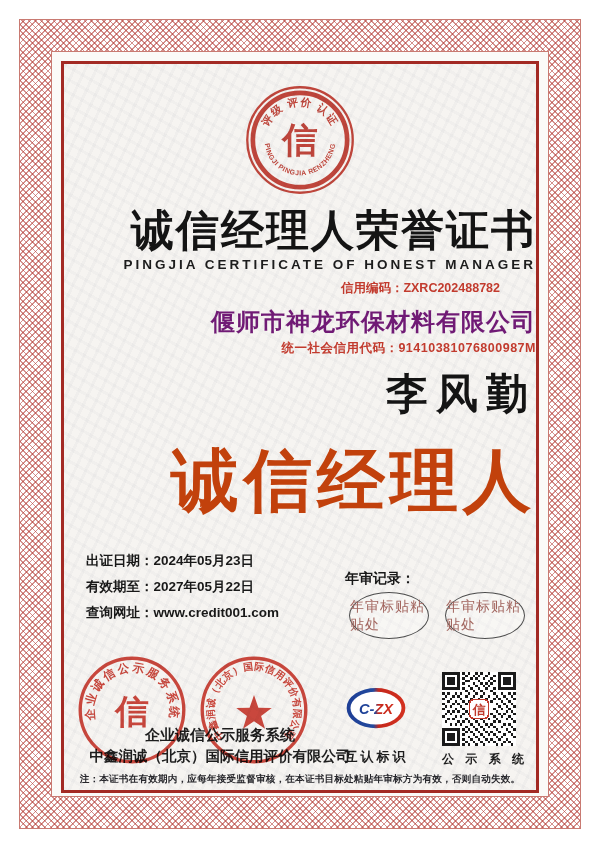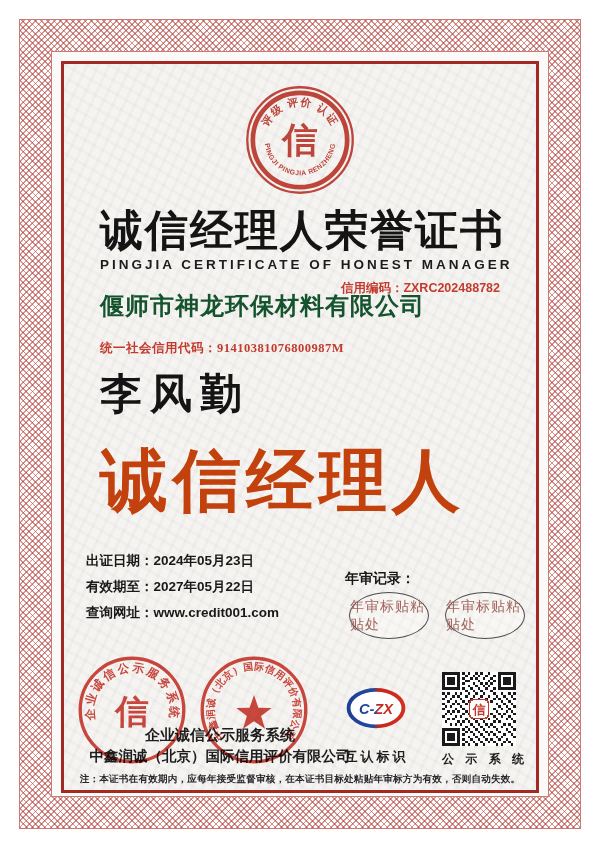--- a/index.html
+++ b/index.html
@@ -22,26 +22,26 @@
   
   .frame{
     position:absolute;left:61px;top:61px;right:61px;bottom:55px;
     border:3px solid #a32a24;
     background-color:#f6f4f1;
     background-image:
       repeating-linear-gradient(115deg, rgba(140,145,160,.06) 0 3px, transparent 3px 10px),
       repeating-linear-gradient(30deg, rgba(140,145,160,.05) 0 3px, transparent 3px 11px);
   }
   .abs{position:absolute;}
-  .ctr{left:64px;right:64px;text-align:left;margin-left:36px;}
+  .ctr{left:64px;right:64px;text-align:right;margin-left:36px;}
   .cert-title{top:202px;font-size:43px;font-weight:900;color:#141414;letter-spacing:2px;white-space:nowrap;}
   .cert-subtitle{top:257px;font-size:13.5px;font-weight:800;color:#1c1c1c;letter-spacing:3px;white-space:nowrap;}
   .credit-line{top:280px;right:100px;font-size:12.5px;font-weight:700;color:#c23b2e;margin-left:44px;}
-  .company{top:290px;font-size:24px;font-weight:900;color:#14532d;letter-spacing:1px;}
-  .uscc{top:340px;font-size:12.5px;font-weight:700;color:#c23b2e;letter-spacing:.5px;font-family:Liberation Serif, serif;}
+  .company{top:306px;font-size:24px;font-weight:900;color:#701a75;letter-spacing:1px;}
+  .uscc{top:340px;font-size:12.5px;font-weight:700;color:#c23b2e;letter-spacing:.5px;}
   .holder{top:366px;font-size:42px;font-weight:900;color:#141414;letter-spacing:8px;}
   .honor{top:436px;font-size:68px;font-weight:900;color:#c2410c;letter-spacing:5px;
          font-family:"Liberation Serif","DejaVu Serif",serif;white-space:nowrap;}
   .details{left:86px;top:548px;}
   .detail-row{font-size:13.5px;font-weight:700;color:#181818;line-height:26px;white-space:nowrap;}
   .annual-label{left:345px;top:570px;font-size:14px;font-weight:800;color:#181818;}
   .sticker{
     width:78px;height:45px;border:1.3px solid #4d4d4d;border-radius:50%;
     display:flex;align-items:center;justify-content:center;
     font-size:14px;color:#a2655e;letter-spacing:1px;background:rgba(255,255,255,.25);

